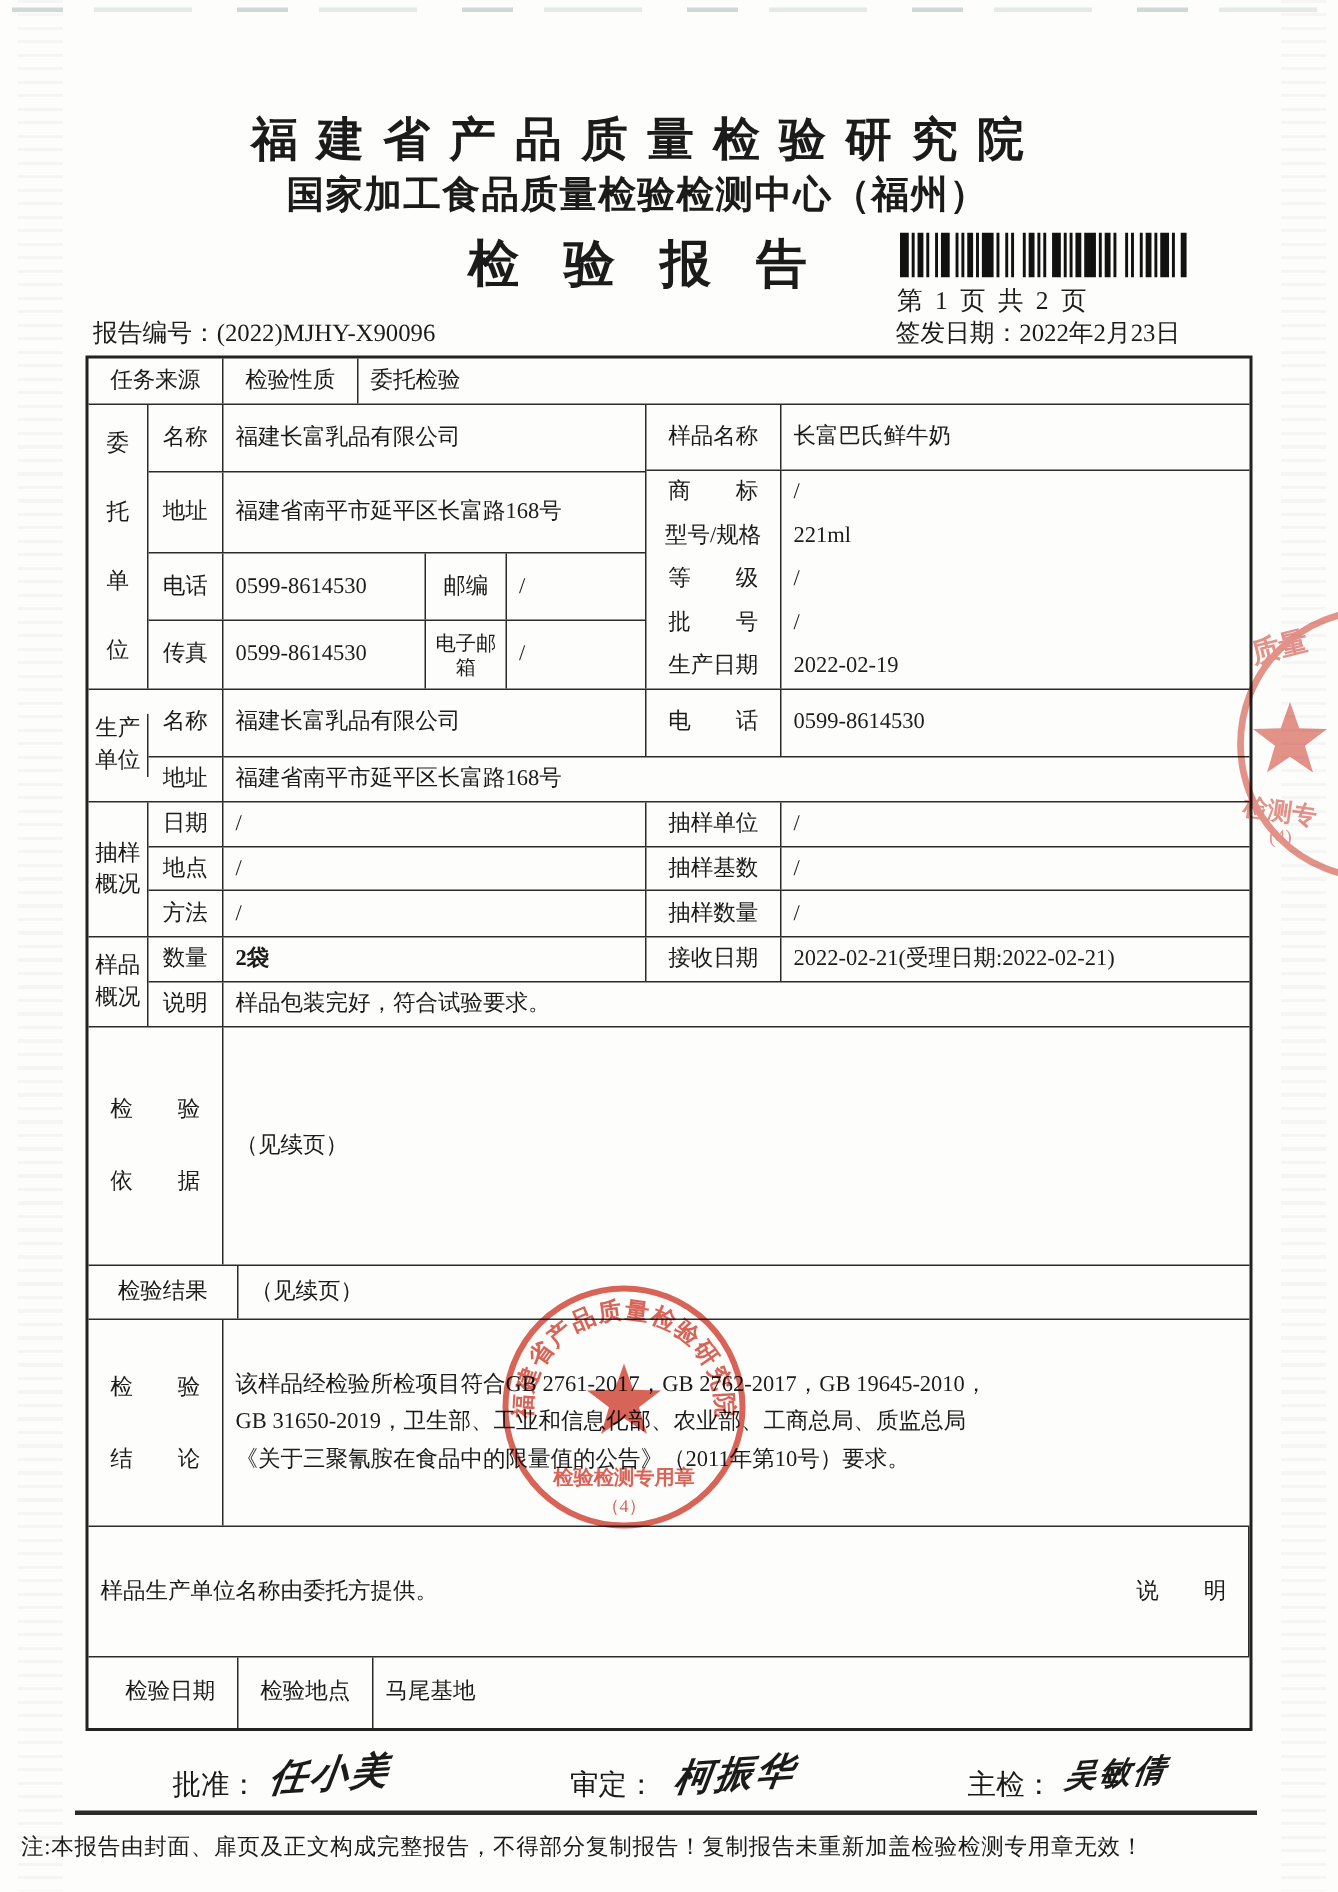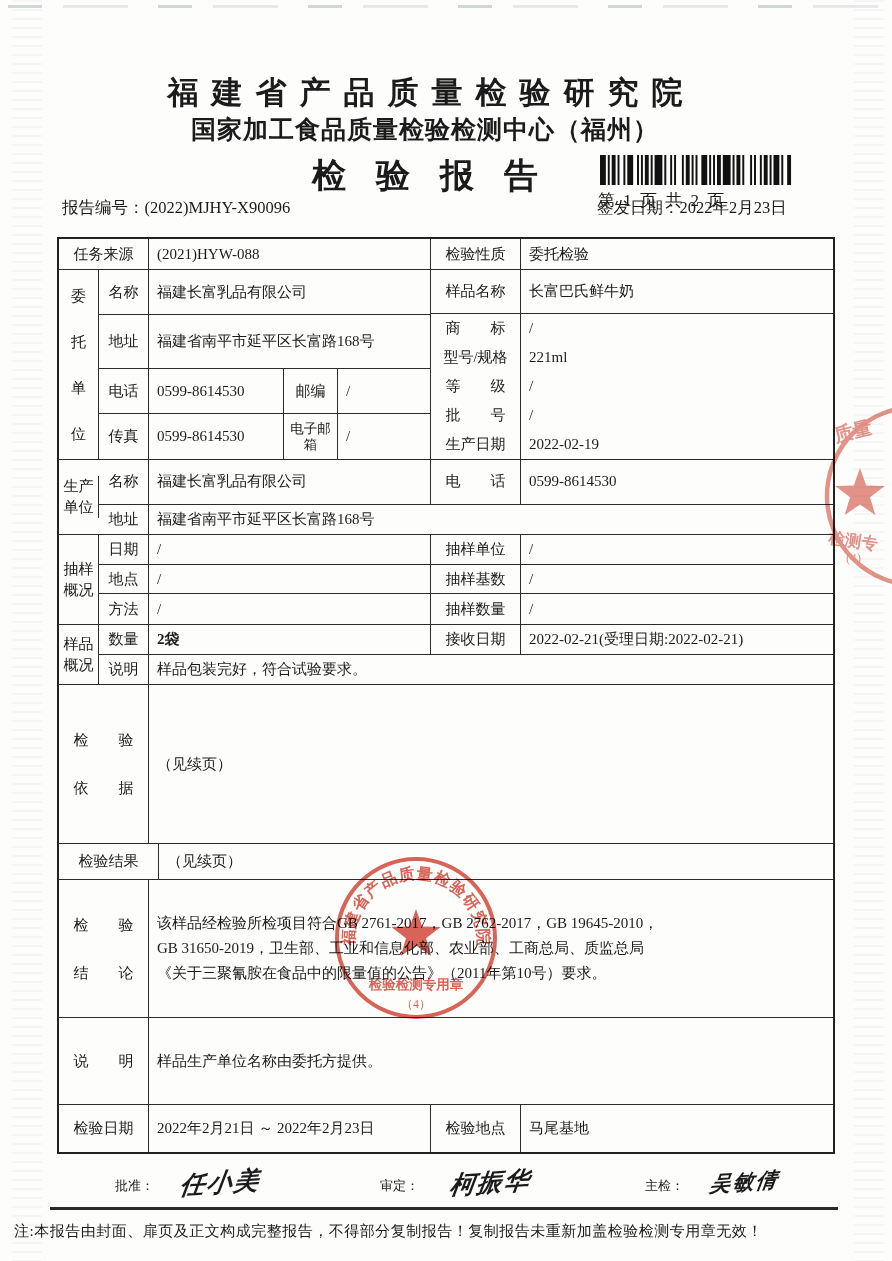--- a/index.html
+++ b/index.html
@@ -16,39 +16,39 @@
     background:repeating-linear-gradient(180deg,#667 0 2px,transparent 2px 9px);}
   
   .titlewrap{left:0;top:0;width:850px;text-align:center;}
   .t1{position:absolute;left:0;right:0;top:72px;font-family:"Liberation Sans","DejaVu Sans",sans-serif;
       font-weight:bold;font-size:31px;letter-spacing:13px;margin-left:13px;}
   .t2{position:absolute;left:0;right:0;top:113px;font-family:"Liberation Sans","DejaVu Sans",sans-serif;
       font-weight:bold;font-size:25px;letter-spacing:1px;}
   .t3{position:absolute;left:0;right:0;top:153px;font-family:"Liberation Sans","DejaVu Sans",sans-serif;
       font-weight:bold;font-size:34px;letter-spacing:30px;margin-left:30px;}
   .pageinfo{left:598px;top:189px;font-size:17px;letter-spacing:2px;}
-  .metaline{top:197px;font-size:16.5px;}
+  .metaline{top:211px;font-size:16.5px;}
   
   .tbl{left:57px;top:237px;width:778px;border:2.5px solid #222;box-sizing:border-box;background:transparent;}
   .row{display:flex;border-bottom:1.5px solid #2b2b2b;box-sizing:border-box;}
   .row:last-child{border-bottom:none;}
   .cell{border-right:1.5px solid #2b2b2b;box-sizing:border-box;display:flex;align-items:center;
         font-size:15px;line-height:1.25;overflow:hidden;}
   .cell.last{border-right:none;}
   .lab{justify-content:center;text-align:center;}
   .val{padding-left:8px;padding-right:4px;justify-content:flex-start;}
   .vgroup{width:40px;justify-content:center;text-align:center;word-break:break-all;
           font-size:15px;}
   .vgroup.one{padding:0 12px;line-height:46px;}
   .vgroup.two{padding:0 4px;line-height:21px;}
   .stack{display:flex;flex-direction:column;box-sizing:border-box;}
   .prelines{white-space:pre-line;}
   .line29{height:29px;display:flex;align-items:center;box-sizing:border-box;}
   
-  .sig-label{font-size:13px;}
+  .sig-label{font-size:19px;}
   .sig-name{font-size:25px;font-style:italic;transform:rotate(-4deg) skewX(-12deg);
             font-weight:bold;letter-spacing:2px;}
   .rule{left:50px;top:1207px;width:788px;height:3px;background:#2b2b2b;}
   .note{left:14px;top:1222px;width:864px;font-size:15px;font-weight:normal;letter-spacing:.5px;}
   
   .seal{mix-blend-mode:multiply;pointer-events:none;}
 </style>
 </head>
 <body>
 
@@ -105,21 +105,20 @@
   <span>报告编号：</span><span>(2022)MJHY-X90096</span>
 </div>
 <div class="abs metaline" style="left:597px;">
   <span>签发日期：</span><span>2022年2月23日</span>
 </div>
 
 <div class="abs tbl">
 
   <div class="row" style="height:31px;">
     <div class="cell lab" style="width:90px;">任务来源</div>
-    <div class="cell val" style="width:282px;">(2021)HYW-088</div>
     <div class="cell lab" style="width:90px;">检验性质</div>
     <div class="cell val last" style="flex:1;">委托检验</div>
   </div>
 
   <div class="row" style="height:190px;">
     <div class="cell vgroup one">委托单位</div>
     <div class="stack" style="width:332px;border-right:1.5px solid #2b2b2b;">
       <div class="row" style="height:45px;">
         <div class="cell lab" style="width:50px;">名称</div>
         <div class="cell val last" style="flex:1;">福建长富乳品有限公司</div>
@@ -234,27 +233,26 @@
 
   <div class="row" style="height:138px;">
     <div class="cell lab prelines" style="width:90px;line-height:48px;">检　　验
 结　　论</div>
     <div class="cell val last prelines" style="flex:1;line-height:25px;">该样品经检验所检项目符合GB 2761-2017，GB 2762-2017，GB 19645-2010，
 GB 31650-2019，卫生部、工业和信息化部、农业部、工商总局、质监总局
 《关于三聚氰胺在食品中的限量值的公告》（2011年第10号）要求。</div>
   </div>
 
   <div class="row" style="height:87px;">
+    <div class="cell val last" style="flex:1;">样品生产单位名称由委托方提供。</div>
     <div class="cell lab" style="width:90px;">说　　明</div>
-    <div class="cell val last" style="flex:1;">样品生产单位名称由委托方提供。</div>
   </div>
 
   <div class="row" style="height:47px;border-bottom:none;">
-    <div class="cell lab" style="width:90px;">检验日期</div>
-    <div class="cell val" style="width:282px;">2022年2月21日 ～ 2022年2月23日</div>
+    <div class="cell lab" style="width:90px;margin-left:10px;">检验日期</div>
     <div class="cell lab" style="width:90px;">检验地点</div>
     <div class="cell val last" style="flex:1;">马尾基地</div>
   </div>
 </div>
 
 <div class="abs" style="left:0;top:1160px;width:892px;height:50px;">
   <span class="abs sig-label" style="left:115px;top:17px;">批准：</span>
   <span class="abs sig-name" style="left:180px;top:6px;">任小美</span>
   <span class="abs sig-label" style="left:380px;top:17px;">审定：</span>
   <span class="abs sig-name" style="left:450px;top:6px;">柯振华</span>

